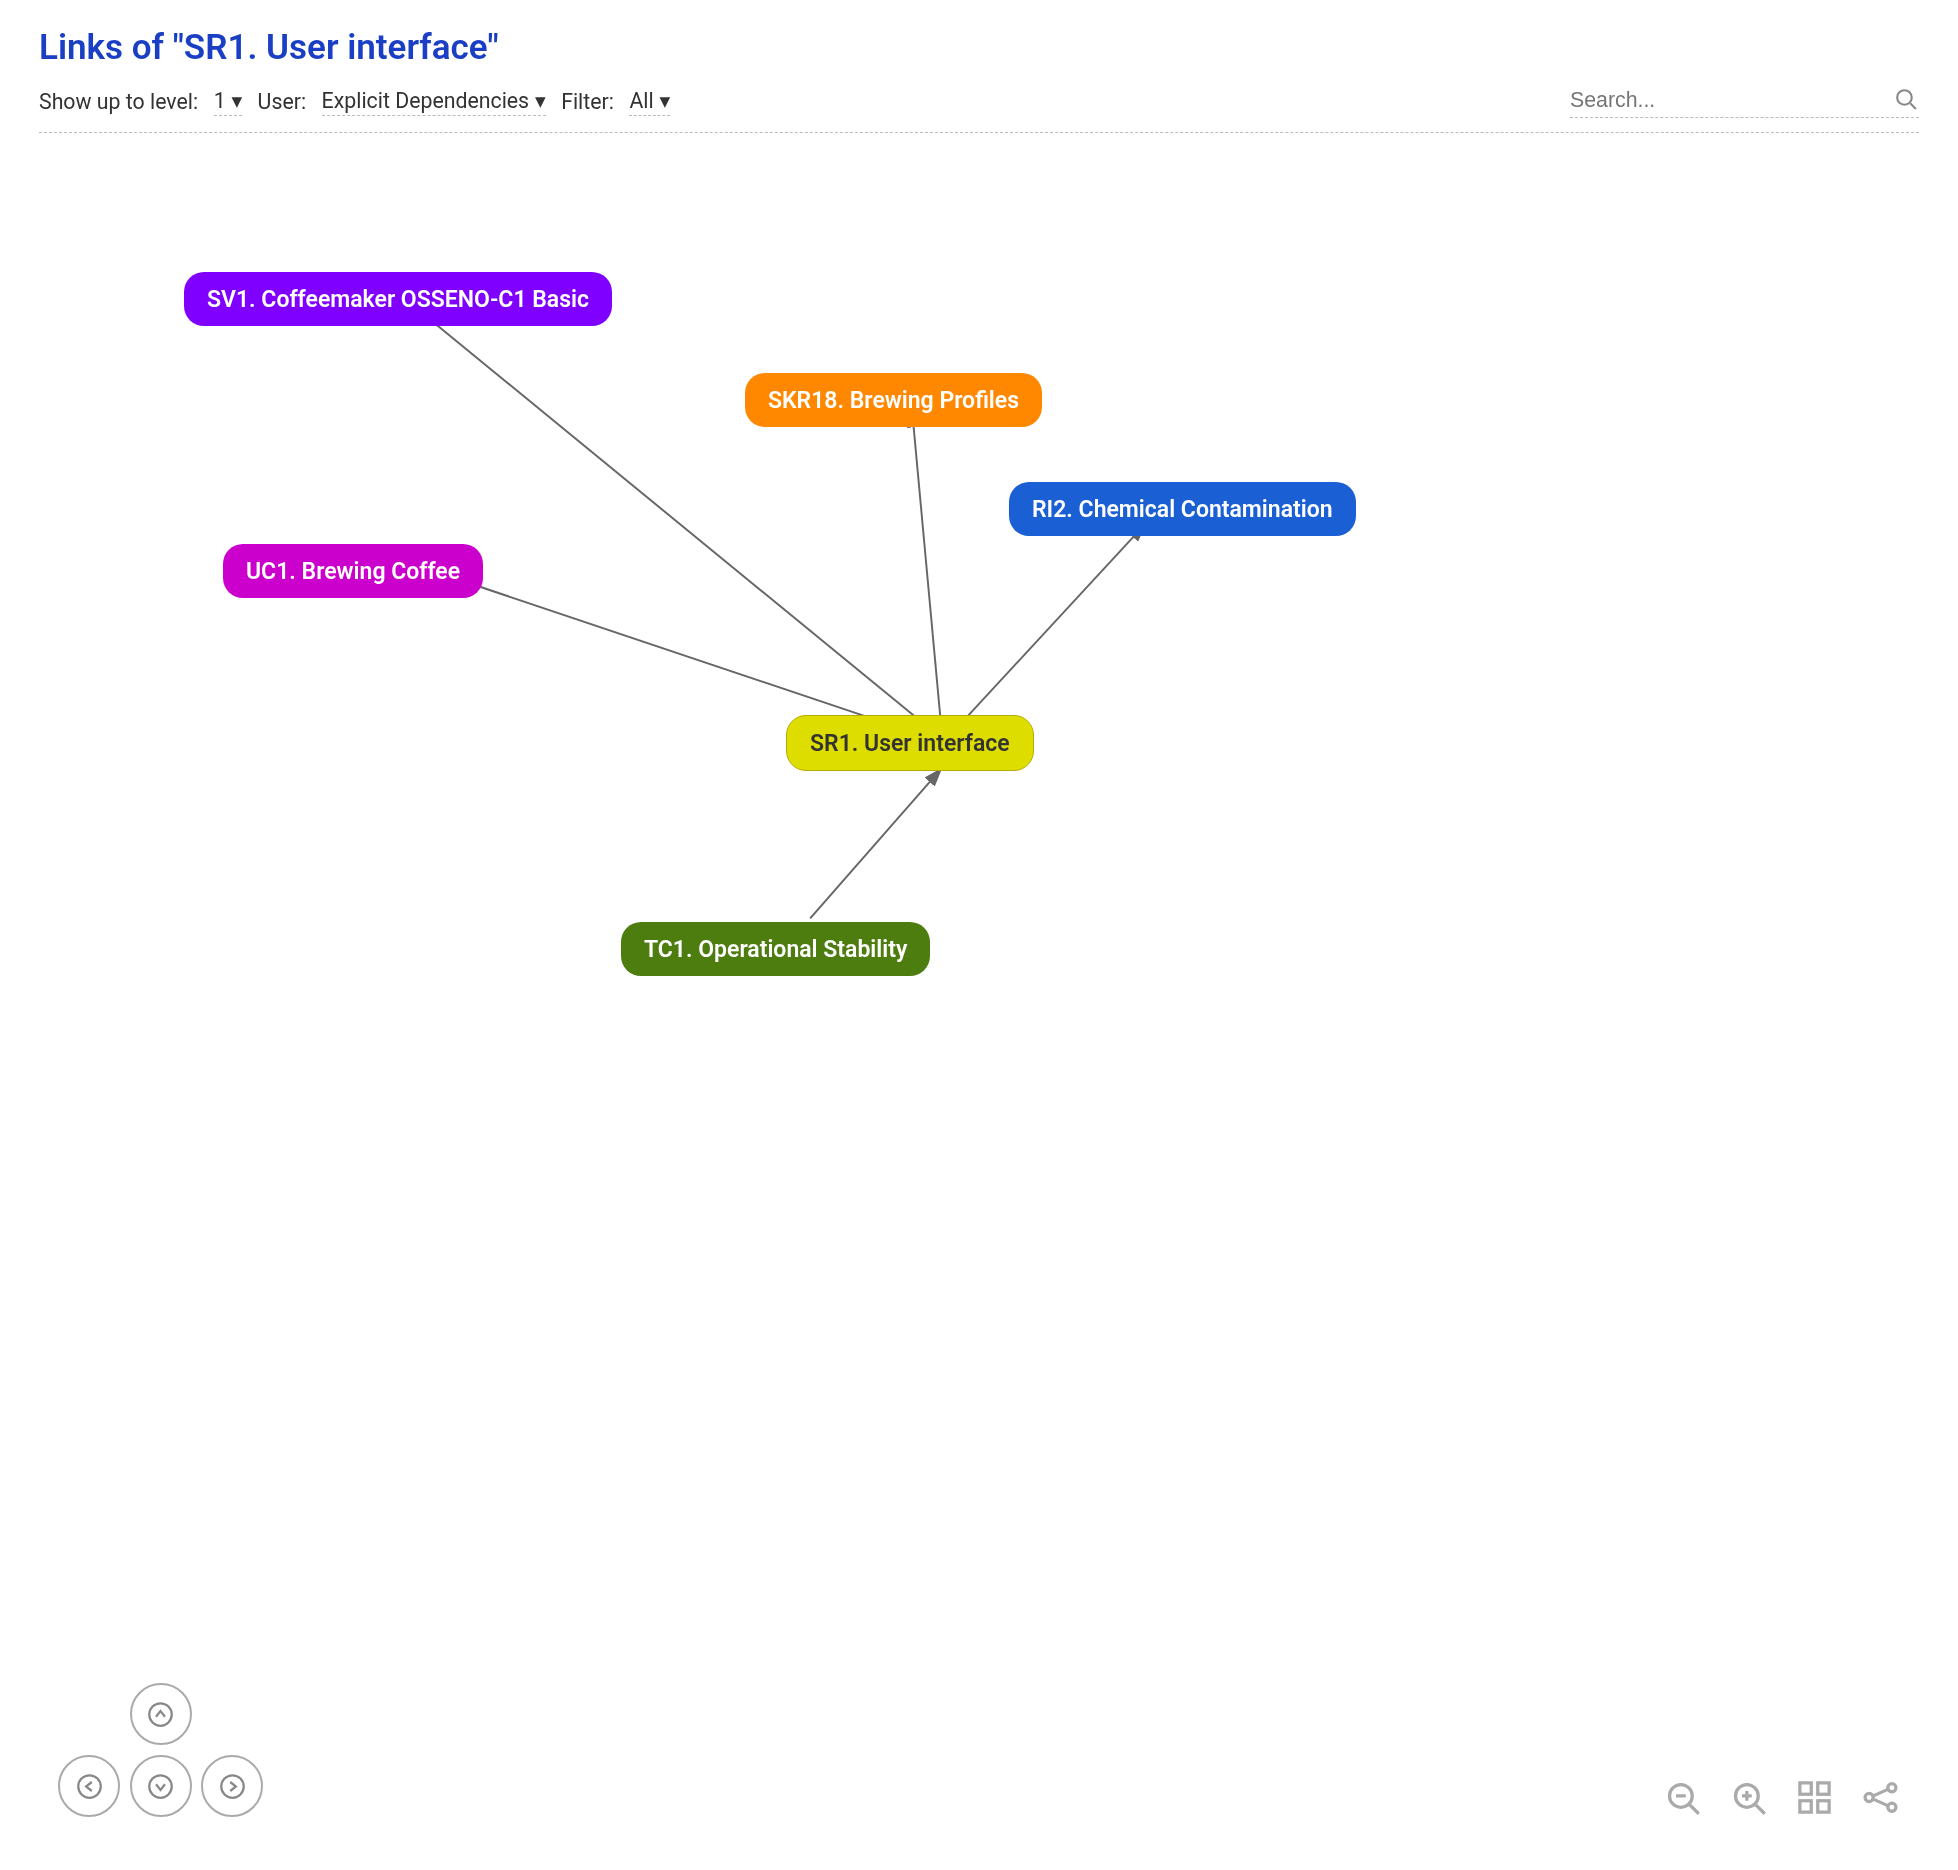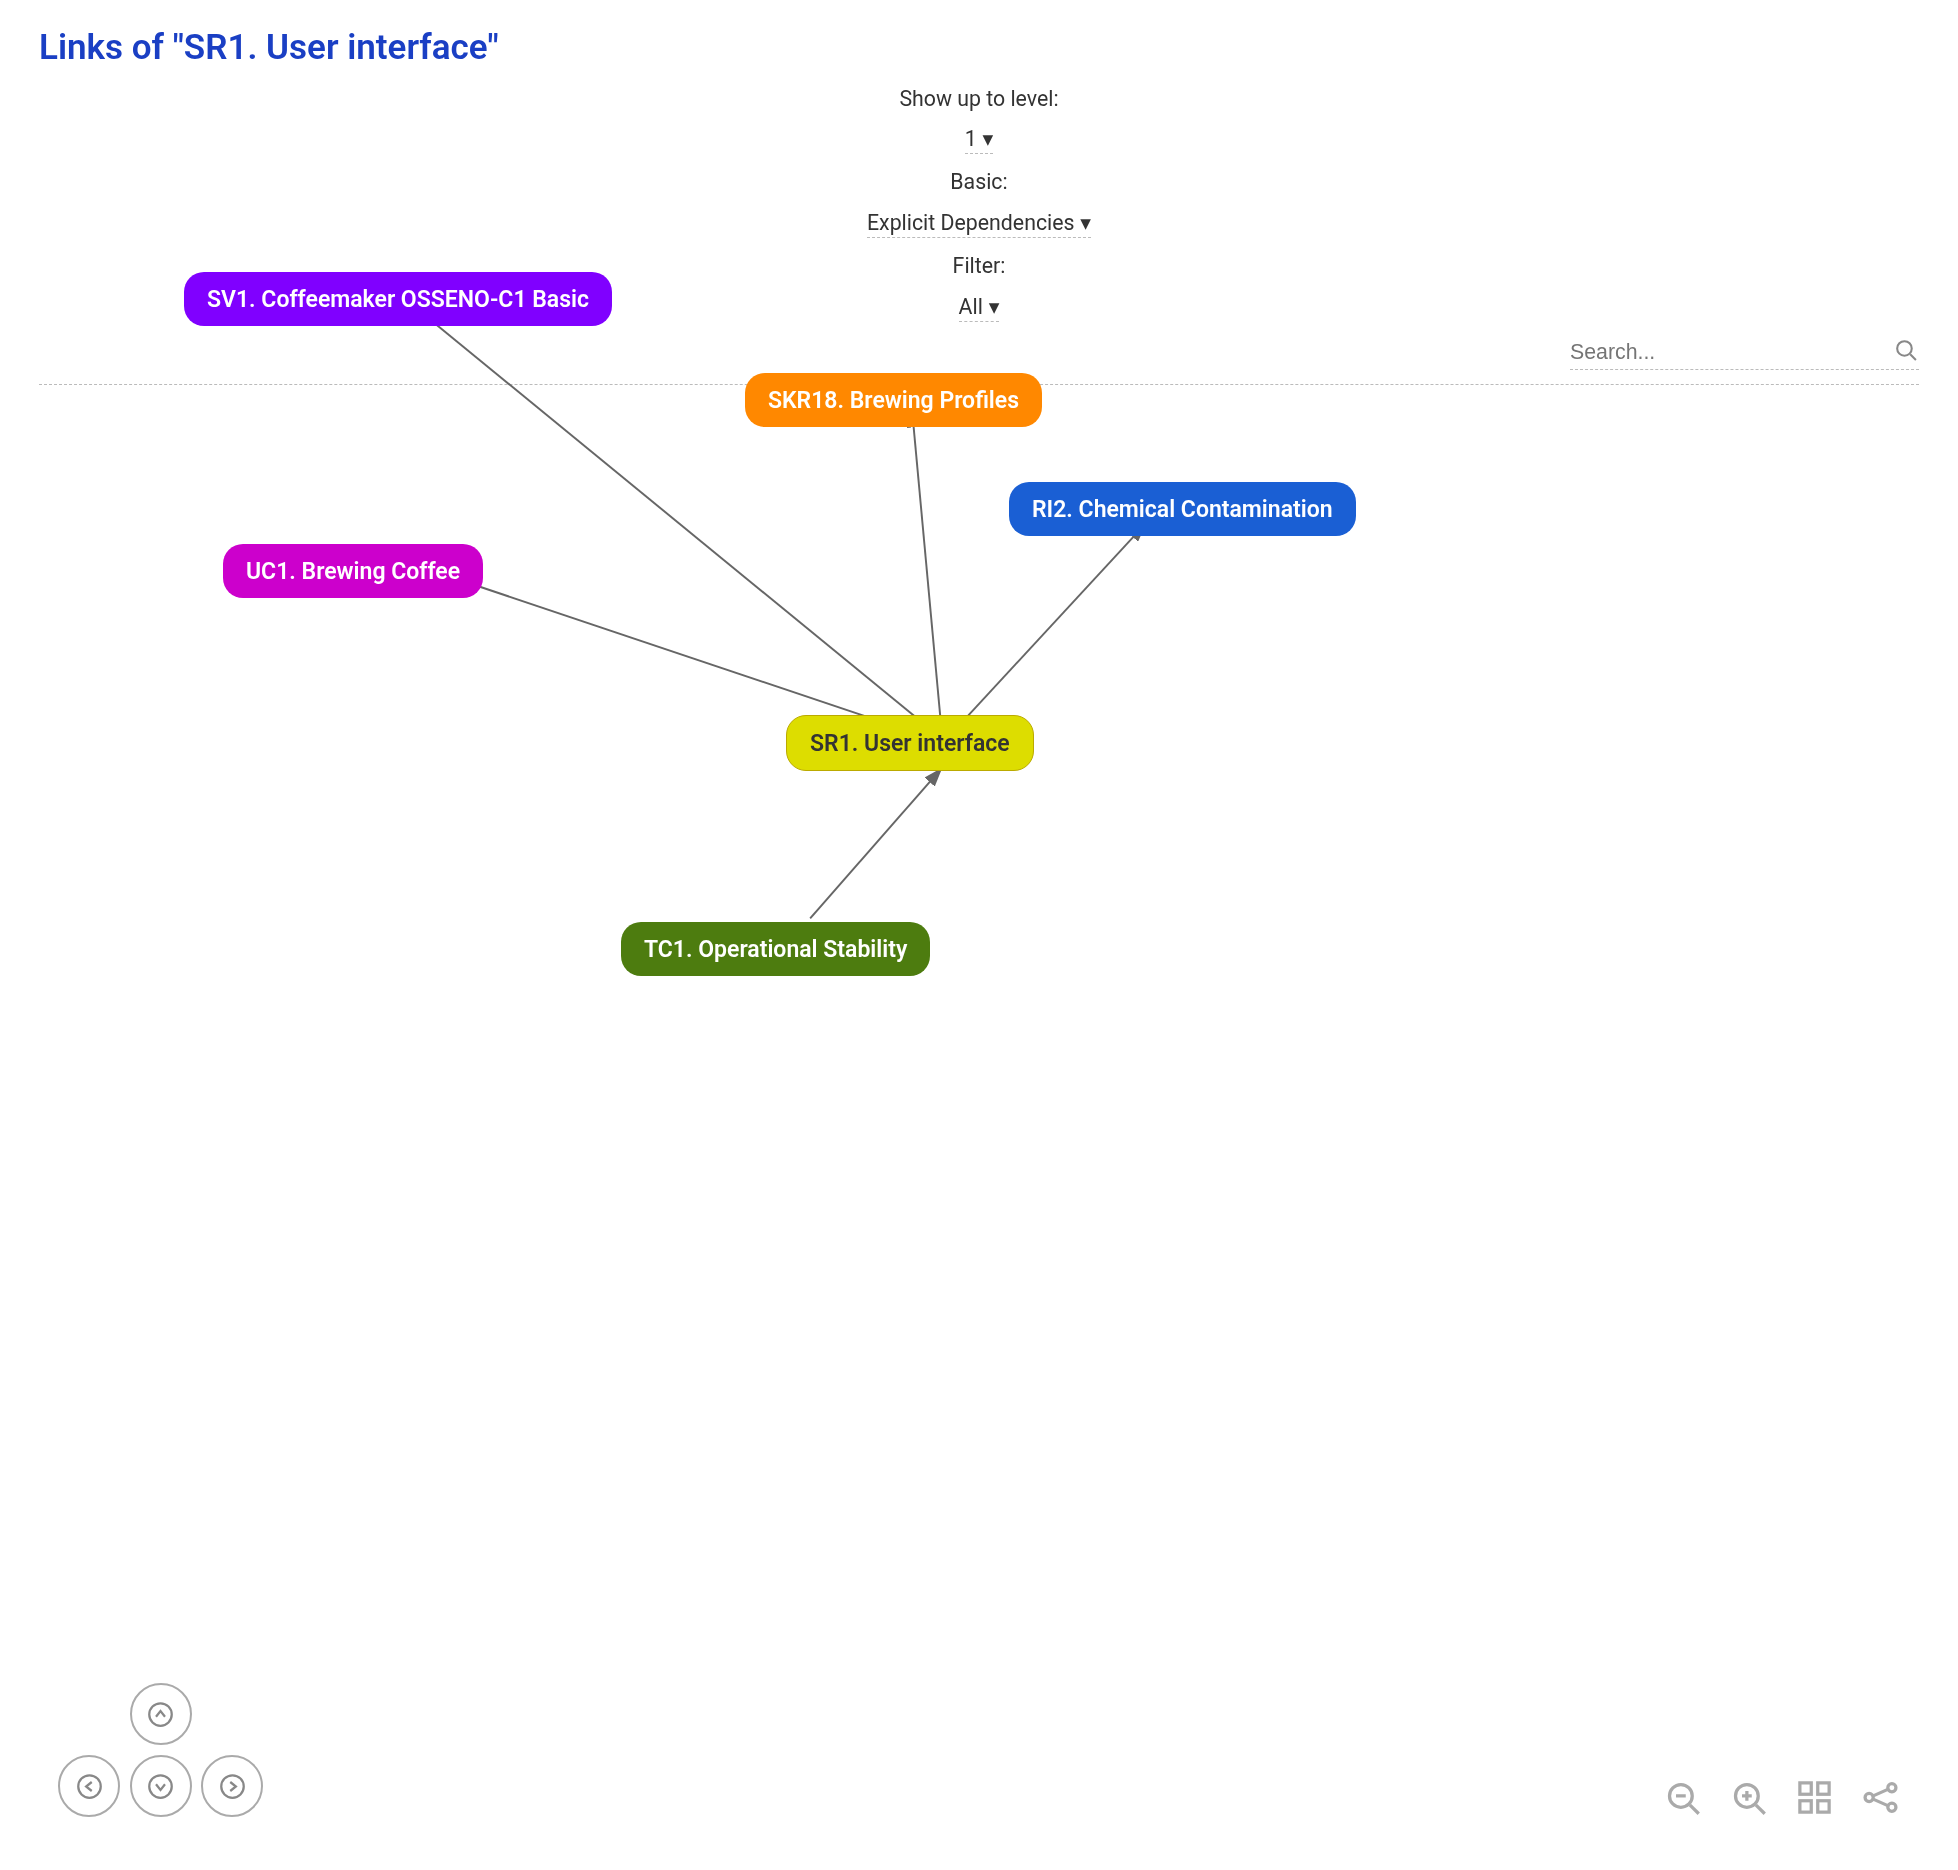--- a/index.html
+++ b/index.html
@@ -25,21 +25,20 @@
 
     
     #toolbar {
       display: flex;
       align-items: center;
       gap: 15.5px;
       font-size: 21.3px;
       color: #333;
       border-bottom: 1.5px dashed #bbb;
       padding-bottom: 13.6px;
-      flex-direction: column;
     }
     .toolbar-label {
       color: #333;
       font-size: 21.3px;
     }
     .toolbar-dropdown {
       display: flex;
       align-items: center;
       gap: 5.8px;
       cursor: pointer;
@@ -169,21 +168,21 @@
 
 <div id="header">
   <h1 id="page-title">Links of "SR1. User interface"</h1>
 
   <div id="toolbar">
     <span class="toolbar-label">Show up to level:</span>
     <div class="toolbar-dropdown">
       <span>1</span>
       <span class="chevron">▾</span>
     </div>
-    <span class="toolbar-label">Basic:</span>
+    <span class="toolbar-label">User:</span>
     <div class="toolbar-dropdown">
       <span>Explicit Dependencies</span>
       <span class="chevron">▾</span>
     </div>
     <span class="toolbar-label">Filter:</span>
     <div class="toolbar-dropdown">
       <span>All</span>
       <span class="chevron">▾</span>
     </div>
 

